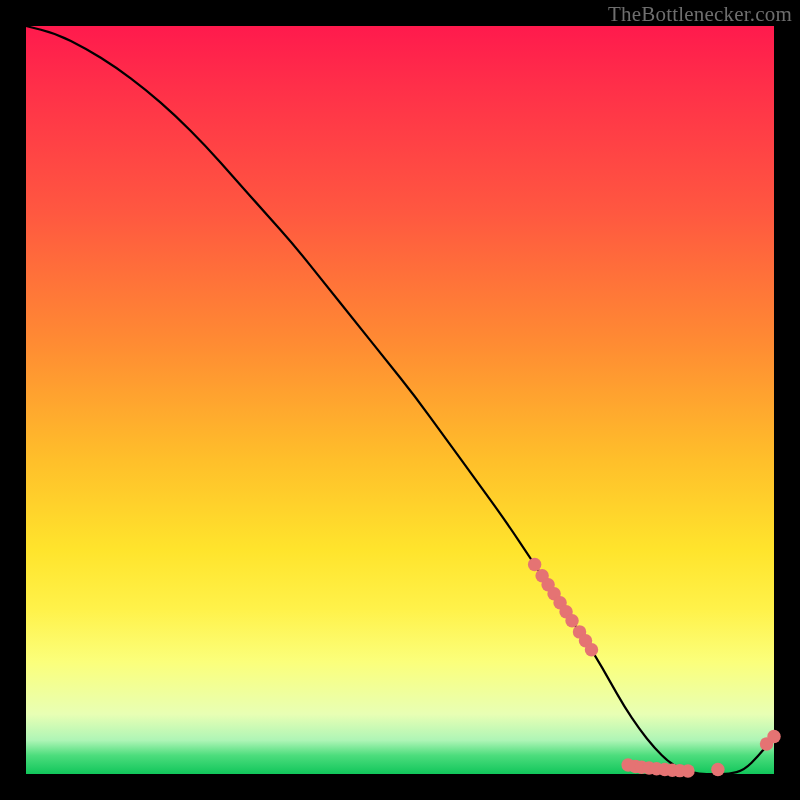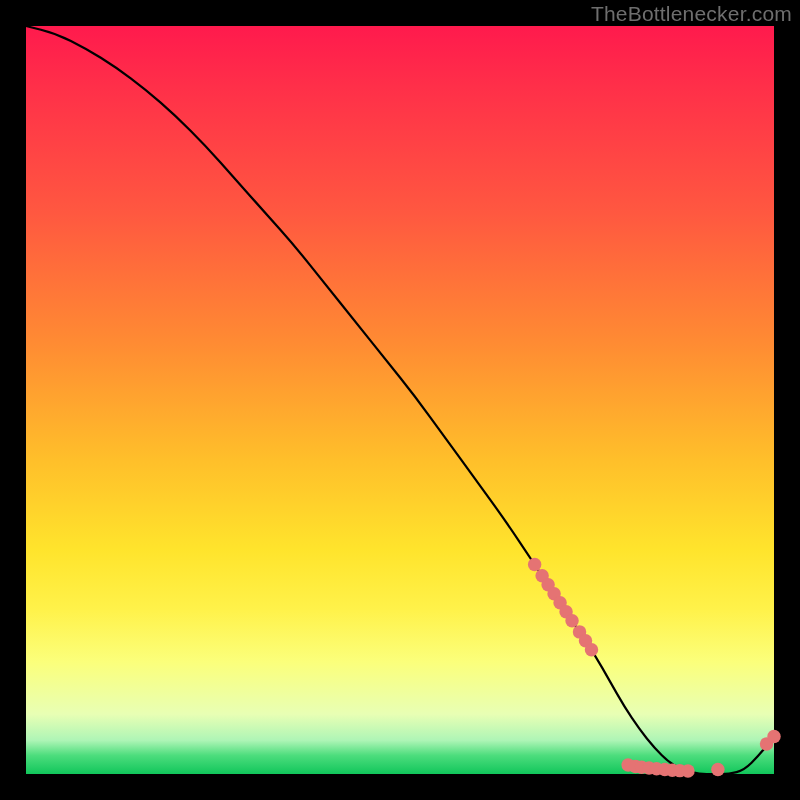--- a/index.html
+++ b/index.html
@@ -9,20 +9,21 @@
     height: 800px;
     overflow: hidden;
     background: #000;
     font-family: -apple-system, BlinkMacSystemFont, "Segoe UI", Arial, sans-serif;
   }
   .stage {
     position: relative;
     width: 800px;
     height: 800px;
     background: #000;
+    font-family: Liberation Serif, serif;
   }
   .plot-area {
     position: absolute;
     left: 26px;
     top: 26px;
     width: 748px;
     height: 748px;
   }
   .gradient-bg {
     position: absolute;

